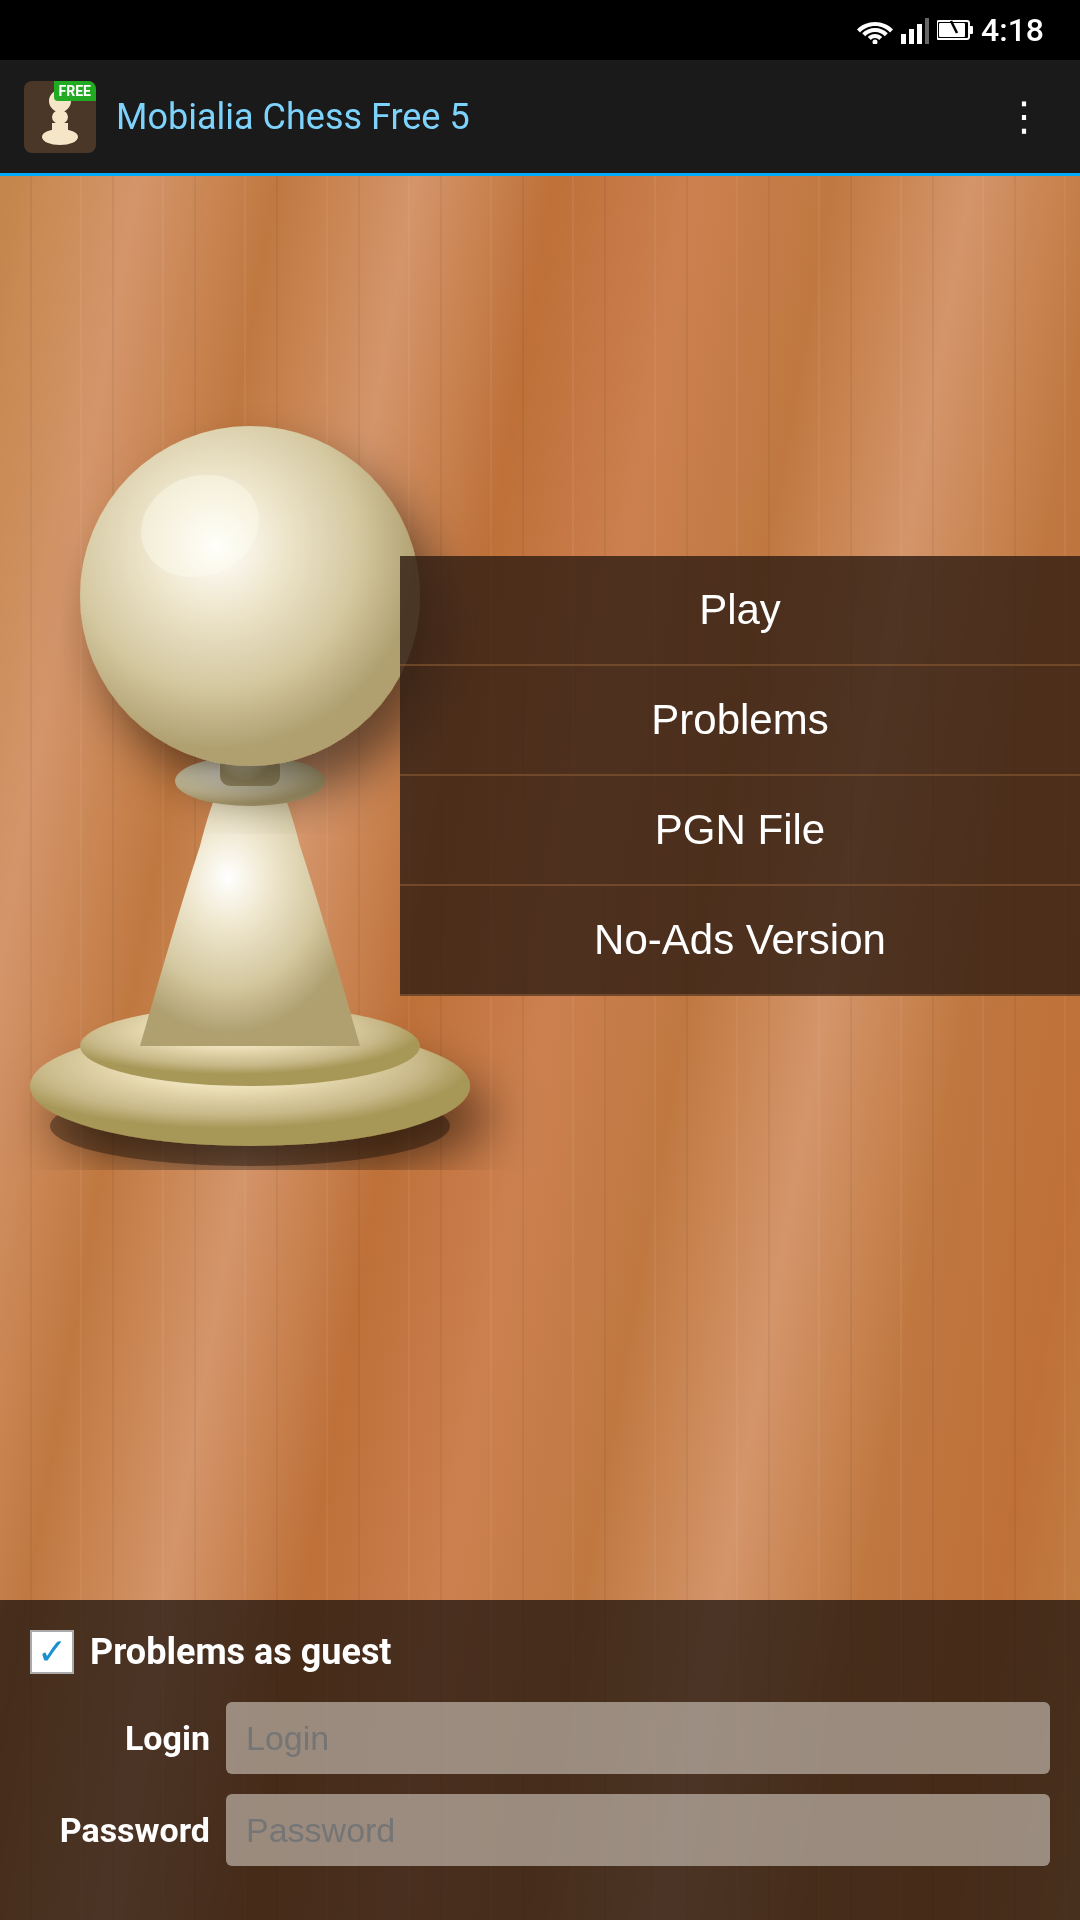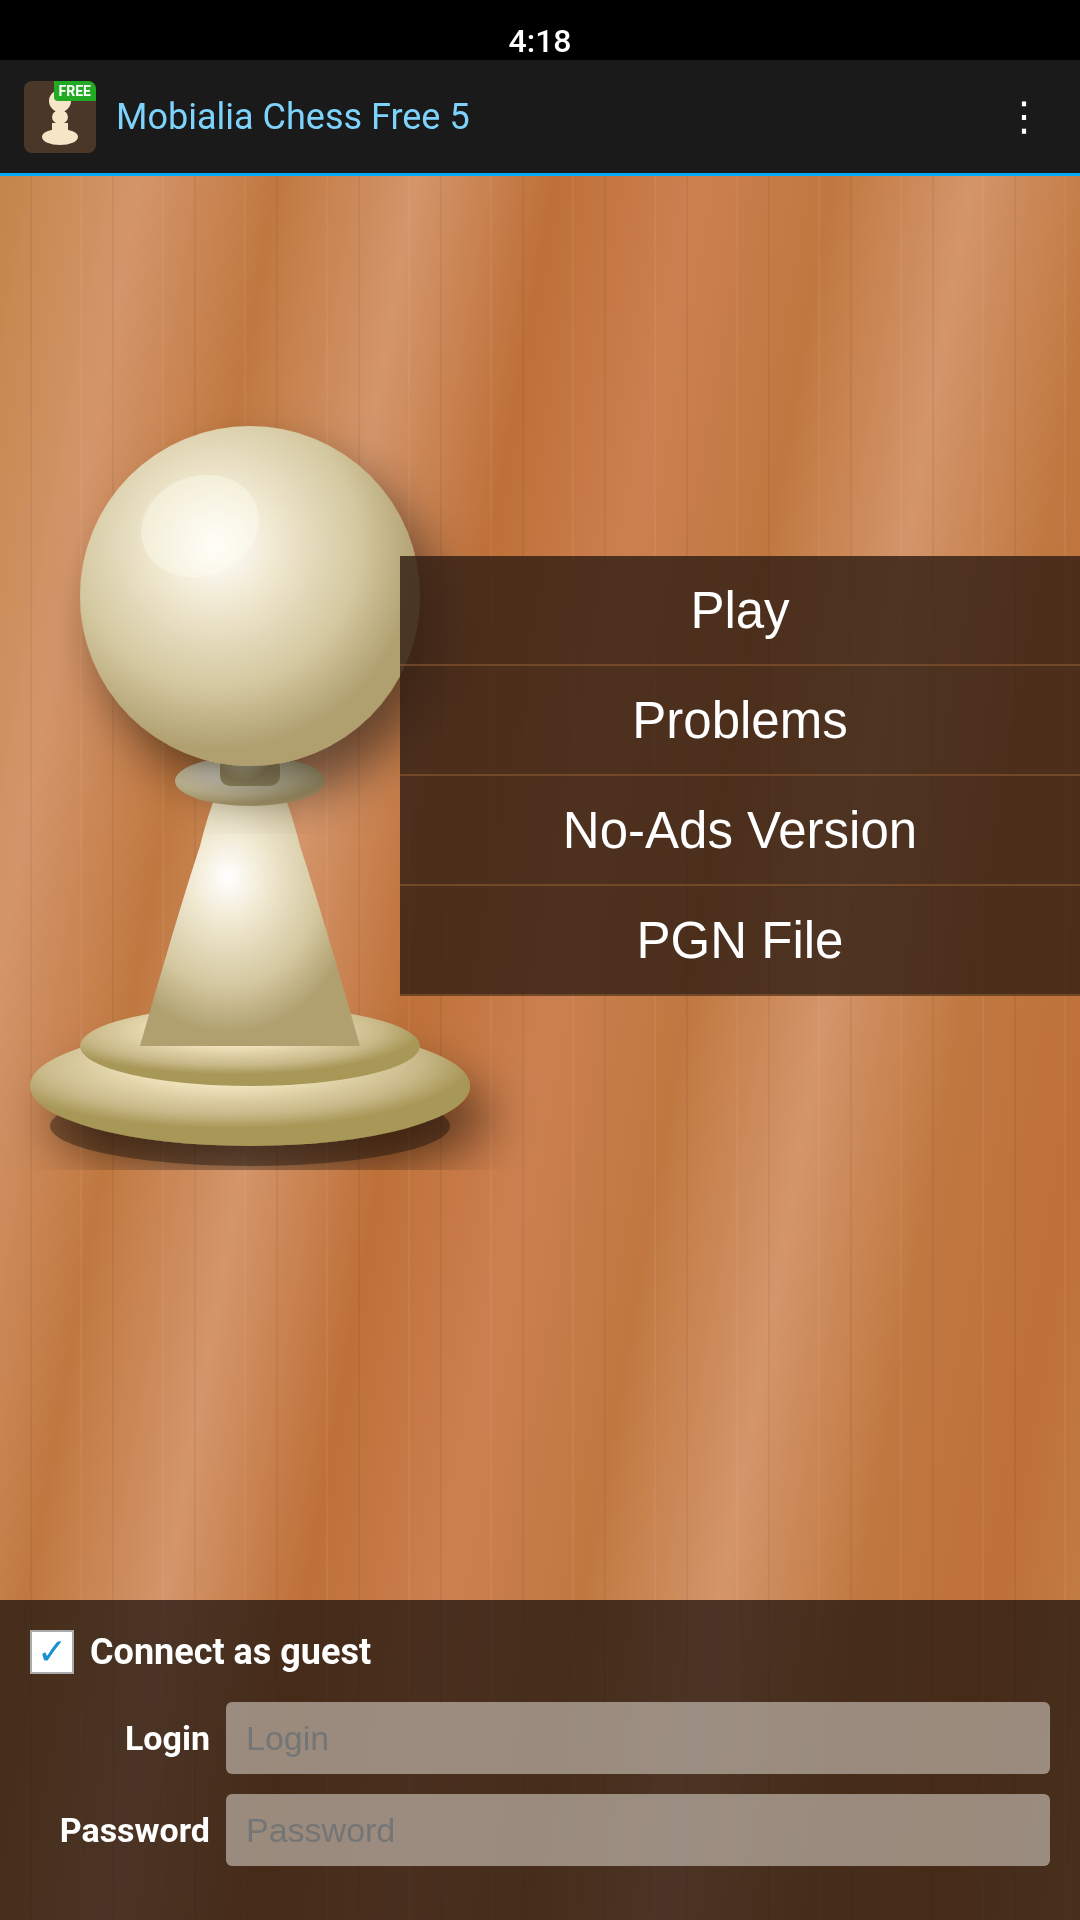--- a/index.html
+++ b/index.html
@@ -15,25 +15,24 @@
     }
 
     
     #status-bar {
       width: 100%;
       height: 60px;
       background: #000;
       display: flex;
       align-items: center;
       justify-content: flex-end;
-      padding: 0 24px;
+      padding: 0 36px;
       gap: 8px;
       position: relative;
       z-index: 10;
-      flex-direction: column;
     }
 
     #status-time {
       color: #fff;
       font-size: 32px;
       font-weight: 500;
     }
 
     
     #app-bar {
@@ -161,21 +160,21 @@
     }
 
     .menu-btn {
       display: flex;
       align-items: center;
       justify-content: center;
       width: 100%;
       height: 110px;
       background: rgba(50, 30, 20, 0.82);
       color: #fff;
-      font-size: 51px;
+      font-size: 42px;
       font-weight: 500;
       cursor: pointer;
       border: none;
       border-bottom: 2px solid rgba(139, 90, 50, 0.6);
       text-align: center;
     }
 
     
     #bottom-panel {
       position: absolute;
@@ -358,31 +357,31 @@
 
       <circle cx="310" cy="390" r="170" fill="url(#pawnGrad)" filter="url(#shadow)"></circle>
 
       <ellipse cx="260" cy="320" rx="60" ry="50" fill="rgba(255,255,240,0.4)" transform="rotate(-20,260,320)"></ellipse>
     </svg>
   </div>
 
   <div id="menu-buttons">
     <button class="menu-btn">Play</button>
     <button class="menu-btn">Problems</button>
+    <button class="menu-btn">PGN File</button>
     <button class="menu-btn">No-Ads Version</button>
-    <button class="menu-btn">PGN File</button>
   </div>
 
   <div id="bottom-panel">
 
     <div id="connect-guest-row">
       <div id="guest-checkbox">
         <span class="checkmark">✓</span>
       </div>
-      <span id="connect-guest-label">Connect as guest</span>
+      <span id="connect-guest-label">Problems as guest</span>
     </div>
 
     <div class="input-row">
       <span class="input-label">Login</span>
       <input class="text-input" type="text" placeholder="Login" style="">
     </div>
 
     <div class="input-row">
       <span class="input-label">Password</span>
       <input class="text-input" type="password" placeholder="Password" style="">

